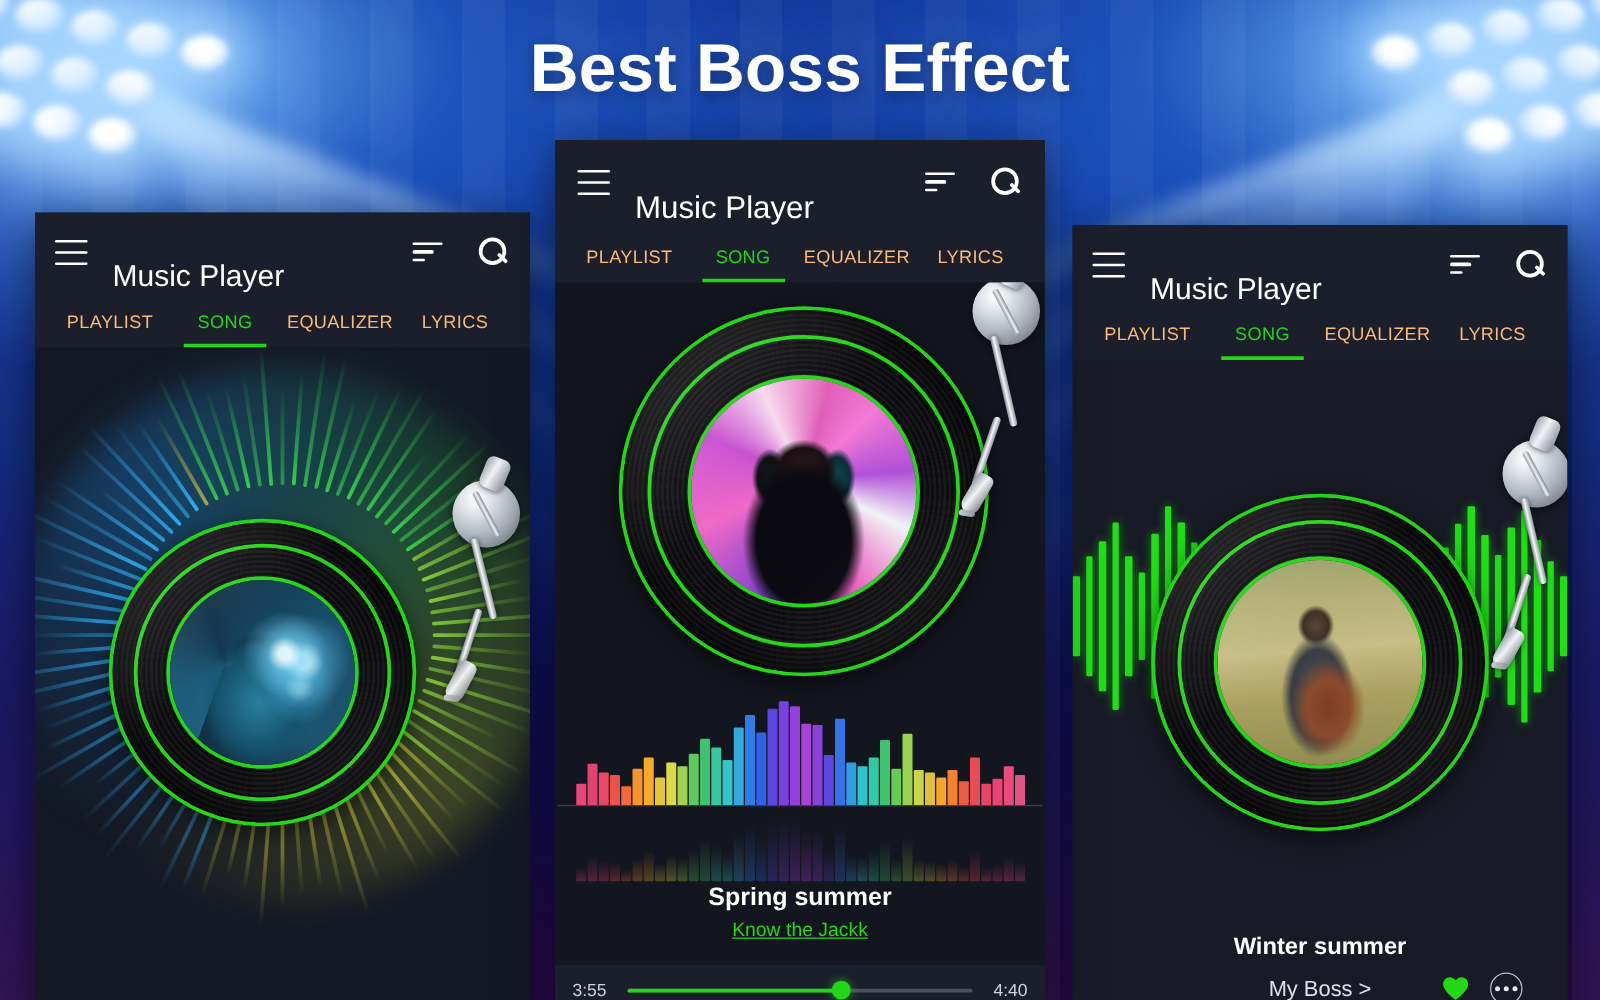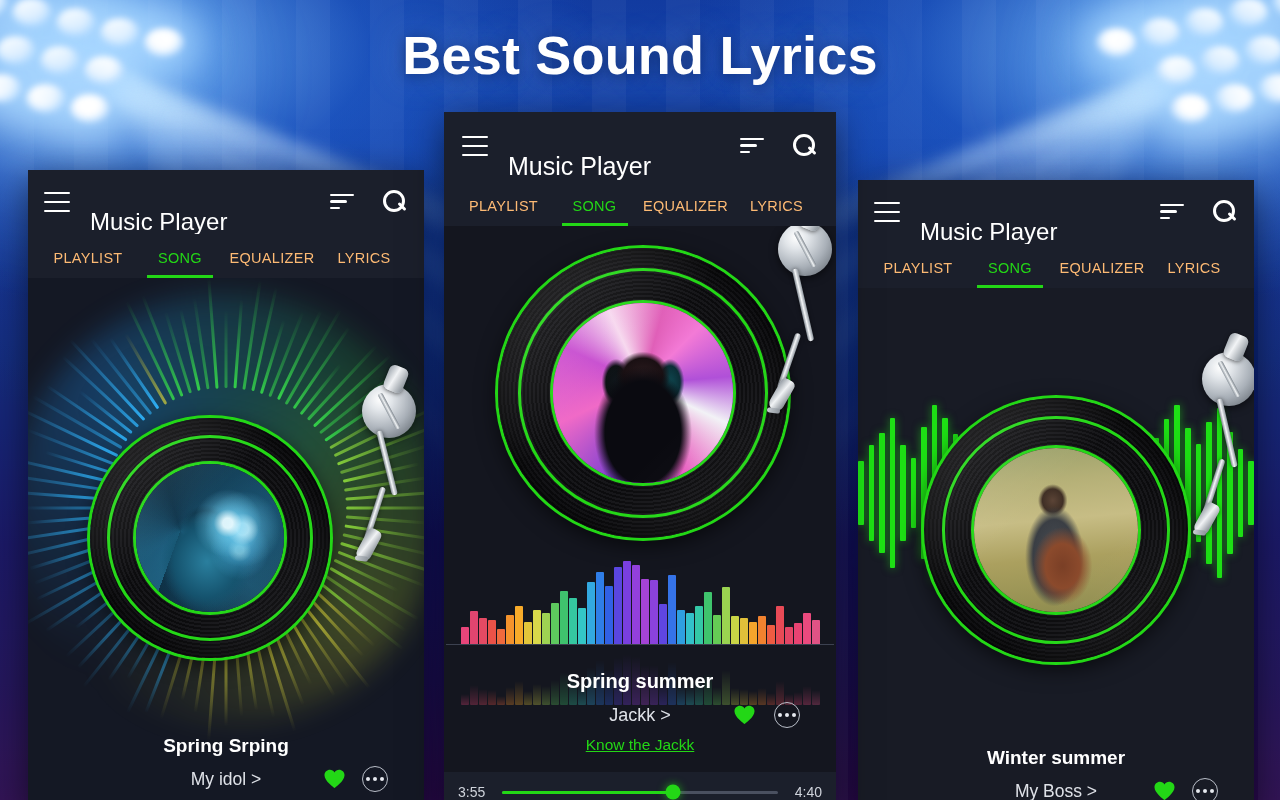--- a/index.html
+++ b/index.html
@@ -328,21 +328,21 @@
     <div class="lamp" style="left:36px; top:54px;"></div>
     <div class="lamp" style="left:80px; top:64px;"></div>
     <div class="lamp" style="left:124px;top:74px;"></div>
 
     <div class="lamp" style="left:22px; top:92px;"></div>
     <div class="lamp" style="left:66px; top:102px;"></div>
     <div class="lamp" style="left:110px;top:112px;"></div>
   </div>
 </div>
 
-<div class="hero-title">Best Sound Lyrics</div>
+<div class="hero-title">Best Boss Effect</div>
 
 <div class="phone left">
   <div class="appbar">
     <div class="ic-hamburger">
         <i></i>
         <i></i>
         <i></i>
       </div>
     <div class="appbar-title">Music Player</div>
     <div class="ic-sort">
@@ -458,36 +458,20 @@
 
     <div class="tonearm" style="left:300px; top:100px; width:110px; height:210px;">
       <div class="pivot" style="left:34px; top:6px;"></div>
       <div class="cap" style="left:58px; top:-12px; transform:rotate(22deg);"></div>
       <div class="arm" style="left:56px; top:52px; height:66px; transform:rotate(-14deg);"></div>
       <div class="arm" style="left:44px; top:108px; height:54px; transform:rotate(18deg);"></div>
       <div class="head" style="left:33px; top:150px; transform:rotate(28deg);"></div>
       <div class="stylus" style="left:27px; top:178px; transform:rotate(8deg);"></div>
     </div>
 
-    <div class="meta" style="bottom:16px;">
-      <div class="song">Spring Srping</div>
-      <div class="artistrow">
-        <span class="artist">My idol &gt;</span>
-        <span class="ic-heart" style="right:78px;">
-          <svg viewBox="0 0 24 22">
-              <path d="M12 21C12 21 1.5 13.8 1.5 7.6 1.5 4.2 4.1 1.8 7.2 1.8c2 0 3.8 1.1 4.8 2.8 1-1.7 2.8-2.8 4.8-2.8 3.1 0 5.7 2.4 5.7 5.8C22.5 13.8 12 21 12 21z" fill="#23d716"></path>
-            </svg>
-        </span>
-        <span class="ic-more" style="right:36px;">
-            <i></i>
-            <i></i>
-            <i></i>
-          </span>
-      </div>
-    </div>
   </div>
 </div>
 
 <div class="phone center">
   <div class="appbar">
     <div class="ic-hamburger">
         <i></i>
         <i></i>
         <i></i>
       </div>
@@ -607,33 +591,20 @@
           <span class="bar" style="height: 24px; background: linear-gradient(rgb(232, 74, 86), rgba(0, 0, 0, 0));"></span>
           <span class="bar" style="height: 11px; background: linear-gradient(rgb(228, 69, 102), rgba(0, 0, 0, 0));"></span>
           <span class="bar" style="height: 13px; background: linear-gradient(rgb(232, 67, 114), rgba(0, 0, 0, 0));"></span>
           <span class="bar" style="height: 19px; background: linear-gradient(rgb(234, 74, 126), rgba(0, 0, 0, 0));"></span>
           <span class="bar" style="height: 15px; background: linear-gradient(rgb(224, 83, 133), rgba(0, 0, 0, 0));"></span>
         </div>
     </div>
 
     <div class="meta" style="bottom:58px;">
       <div class="song">Spring summer</div>
-      <div class="artistrow">
-        <span class="artist">Jackk &gt;</span>
-        <span class="ic-heart" style="right:80px;">
-          <svg viewBox="0 0 24 22">
-              <path d="M12 21C12 21 1.5 13.8 1.5 7.6 1.5 4.2 4.1 1.8 7.2 1.8c2 0 3.8 1.1 4.8 2.8 1-1.7 2.8-2.8 4.8-2.8 3.1 0 5.7 2.4 5.7 5.8C22.5 13.8 12 21 12 21z" fill="#23d716"></path>
-            </svg>
-        </span>
-        <span class="ic-more" style="right:36px;">
-            <i></i>
-            <i></i>
-            <i></i>
-          </span>
-      </div>
       <a class="lyriclink" href="#">Know the Jackk</a>
     </div>
 
     <div class="seek">
       <span class="t">3:55</span>
       <span class="track">
         <span class="fill"></span>
         <span class="knob"></span>
       </span>
       <span class="t right">4:40</span>

